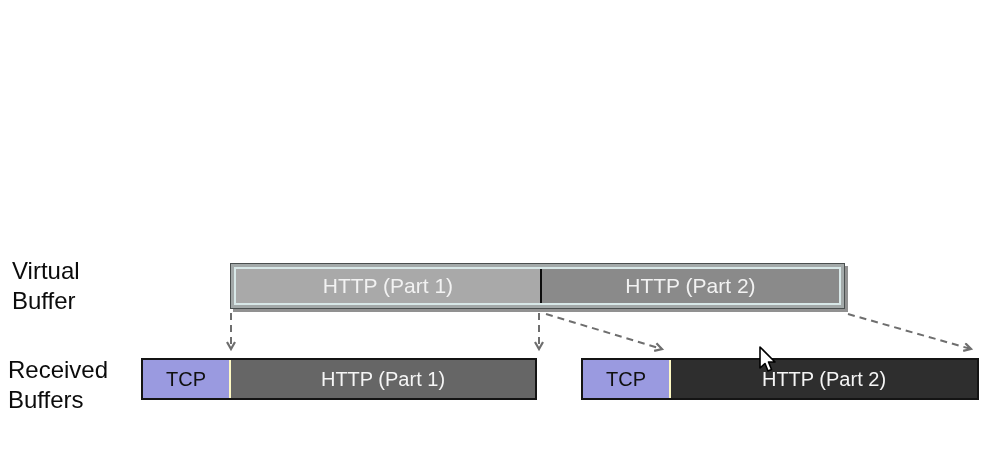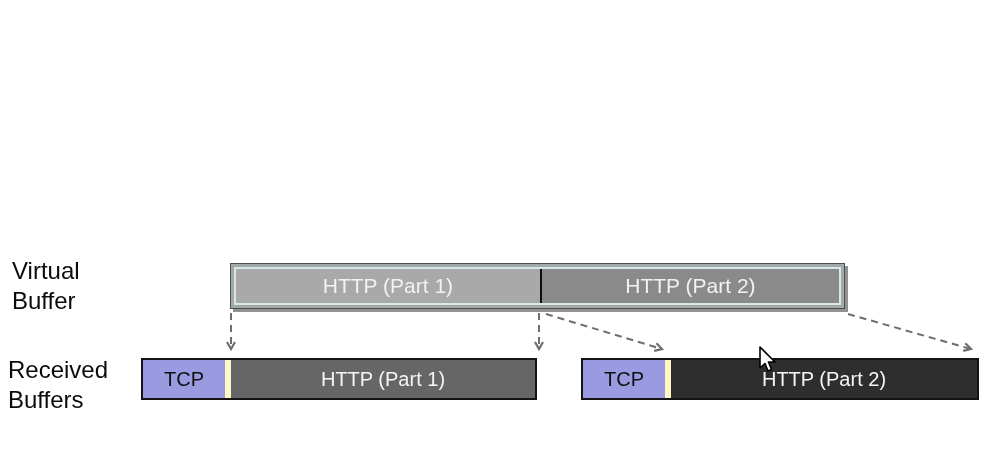--- a/index.html
+++ b/index.html
@@ -42,21 +42,21 @@
   .rb-bar {
     position:absolute; top:358px; height:42px; box-sizing:border-box;
     border:2px solid #141414; display:flex; background:#666;
   }
   .rb-bar-1 { left:141px; width:396px; }
   .rb-bar-2 { left:581px; width:398px; }
   .rb-seg {
     display:flex; align-items:center; justify-content:center;
     font-size:20px; box-sizing:border-box;
   }
-  .rb-tcp  { width:88px; color:#101010; border-right:6px solid #fef9c3; }
+  .rb-tcp  { width:88px; color:#101010; border-right:2px solid #fef9c3; }
   .rb-http { flex:1; color:#f5f5f5; }
   
   .overlay { position:absolute; left:0; top:0; width:997px; height:450px; pointer-events:none; }
   .cursor { position:absolute; left:758px; top:345px; pointer-events:none; }
 </style>
 </head>
 <body>
 
 <div class="stage">
 

